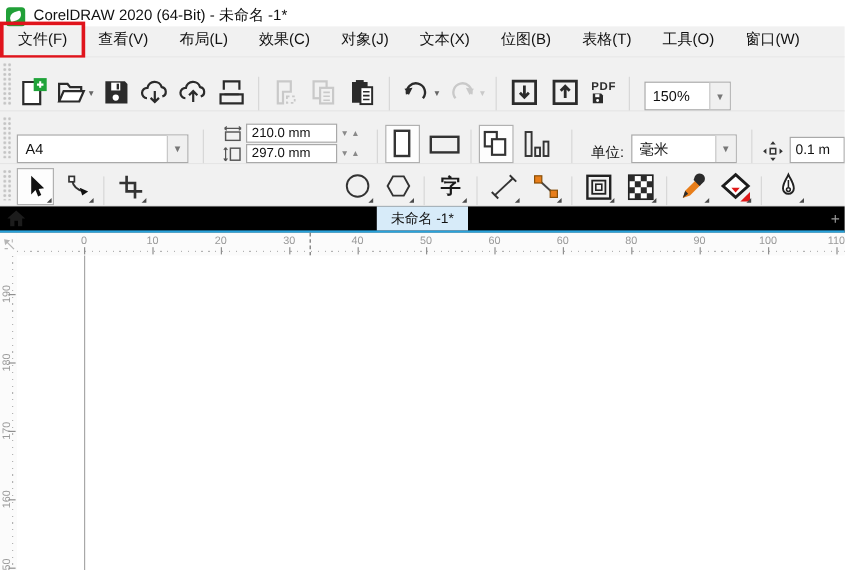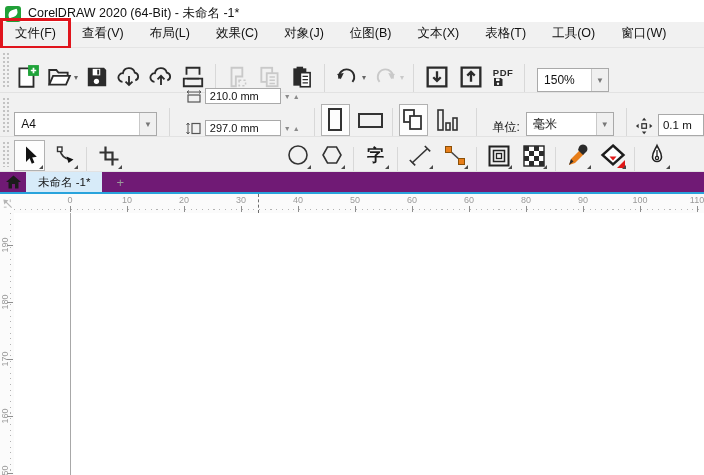--- a/index.html
+++ b/index.html
@@ -40,21 +40,21 @@
   .pdf-wrap { display:flex; flex-direction:column; align-items:flex-start; }
 
   
   .combo { display:flex; align-items:stretch; background:#fff; border:1px solid #a9a9a9; height:24px; }
   .combo-text { flex:1; display:flex; align-items:center; padding:0 6px; font-size:12px; color:#111; overflow:hidden; white-space:nowrap; }
   .combo-btn { width:17px; display:flex; align-items:center; justify-content:center;
     background:#f0f0f0; border-left:1px solid #c9c9c9; font-size:8px; color:#777; }
 
   
   .propbar { top:93px; height:44px; border-bottom:1px solid #e2e2e2; }
-  .size-block { display:flex; flex-direction:column; gap:16px; margin-left:10px; }
+  .size-block { display:flex; flex-direction:column; gap:1px; margin-left:10px; }
   .size-row { display:flex; align-items:center; gap:3px; height:16px; }
   .size-input { width:76px; height:16px; border:1px solid #a9a9a9; font-size:11px; padding:0 4px;
     font-family:"Liberation Sans",sans-serif; color:#111; background:#fff; }
   .spin { font-size:7px; color:#8a8a8a; letter-spacing:2px; }
   .opt-btn { width:32px; height:32px; display:flex; align-items:center; justify-content:center;
     border:1px solid transparent; background:transparent; }
   .opt-btn.selected, .tool.selected { background:#fdfdfd; border:1px solid #b1b1b1; }
   .units-label { font-size:12px; color:#111; margin:0 6px 0 10px; white-space:nowrap; }
   .nudge-input { width:46px; height:22px; border:1px solid #a9a9a9; font-size:11.5px; padding:0 4px;
     font-family:"Liberation Sans",sans-serif; color:#111; background:#fff; }
@@ -62,21 +62,21 @@
   
   .toolbar2 { top:137px; height:35px; border-bottom:1px solid #e2e2e2; }
   .tool { width:31px; height:31px; display:flex; align-items:center; justify-content:center;
     border:1px solid transparent; background:transparent; position:relative; }
   .tool::after { content:""; position:absolute; right:1px; bottom:1px;
     border-left:4px solid transparent; border-bottom:4px solid #4a4a4a; }
   .glyph { font-weight:bold; font-size:17px; color:#1a1a1a; line-height:1; }
   .tool-spacer { width:158px; }
 
   
-  .tabbar { top:172px; height:22px; background:#701a75; border-bottom:2px solid #29a3dc; align-items:stretch; }
+  .tabbar { top:172px; height:22px; background:#000000; border-bottom:2px solid #29a3dc; align-items:stretch;justify-content:space-between; }
   .home-btn { width:26px; display:flex; align-items:center; justify-content:center; }
   .doc-tab { padding:0 12px; background:#d7ebf9; display:flex; align-items:center; font-size:11.5px; color:#111; }
   .newtab-btn { margin-left:10px; width:16px; display:flex; align-items:center; justify-content:center;
     color:#9a9a9a; font-size:13px; }
 
   
   .corner { position:absolute; left:0; top:194px; width:14px; height:19px; background:#fbfbfb;
     display:flex; align-items:center; justify-content:center; }
   .hruler { position:absolute; left:14px; top:194px; width:690px; height:19px; background:#fbfbfb; }
   .hruler .dots { position:absolute; left:0; right:0; bottom:3px; height:1px;
@@ -100,22 +100,22 @@
   <div class="app-icon"></div>
   <span class="title-text">CorelDRAW 2020 (64-Bit) - 未命名 -1*</span>
 </div>
 
 <div class="bar menubar">
   <span class="menu-item hl">文件(F)</span>
   <span class="menu-item">查看(V)</span>
   <span class="menu-item">布局(L)</span>
   <span class="menu-item">效果(C)</span>
   <span class="menu-item">对象(J)</span>
+  <span class="menu-item">文本(X)</span>
   <span class="menu-item">位图(B)</span>
-  <span class="menu-item">文本(X)</span>
   <span class="menu-item">表格(T)</span>
   <span class="menu-item">工具(O)</span>
   <span class="menu-item">窗口(W)</span>
 </div>
 
 <div class="bar stdbar">
   <div class="grip"></div>
   <div class="tbtn">
     <svg width="26" height="26" viewBox="0 0 24 24">
       <path d="M5 4 h9 l4 4 v13 H5 z" fill="#fff" stroke="#2b2b2b" stroke-width="1.7"></path>

